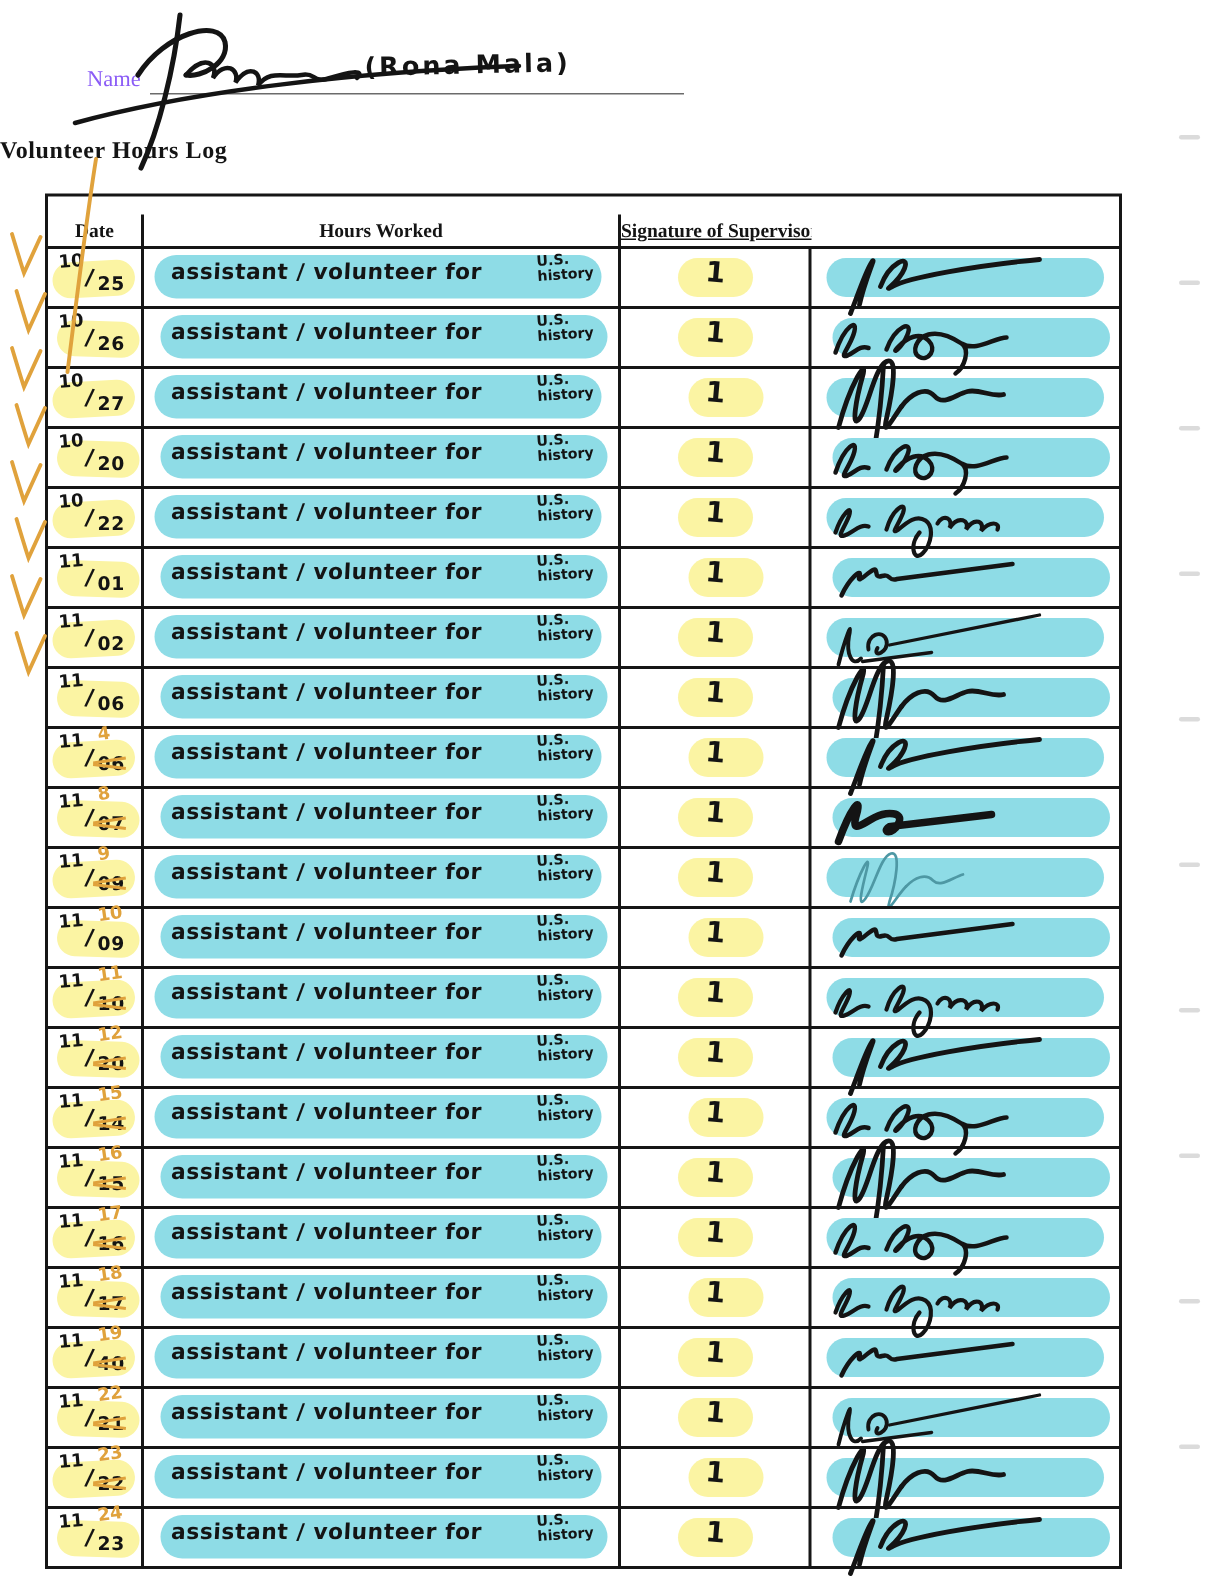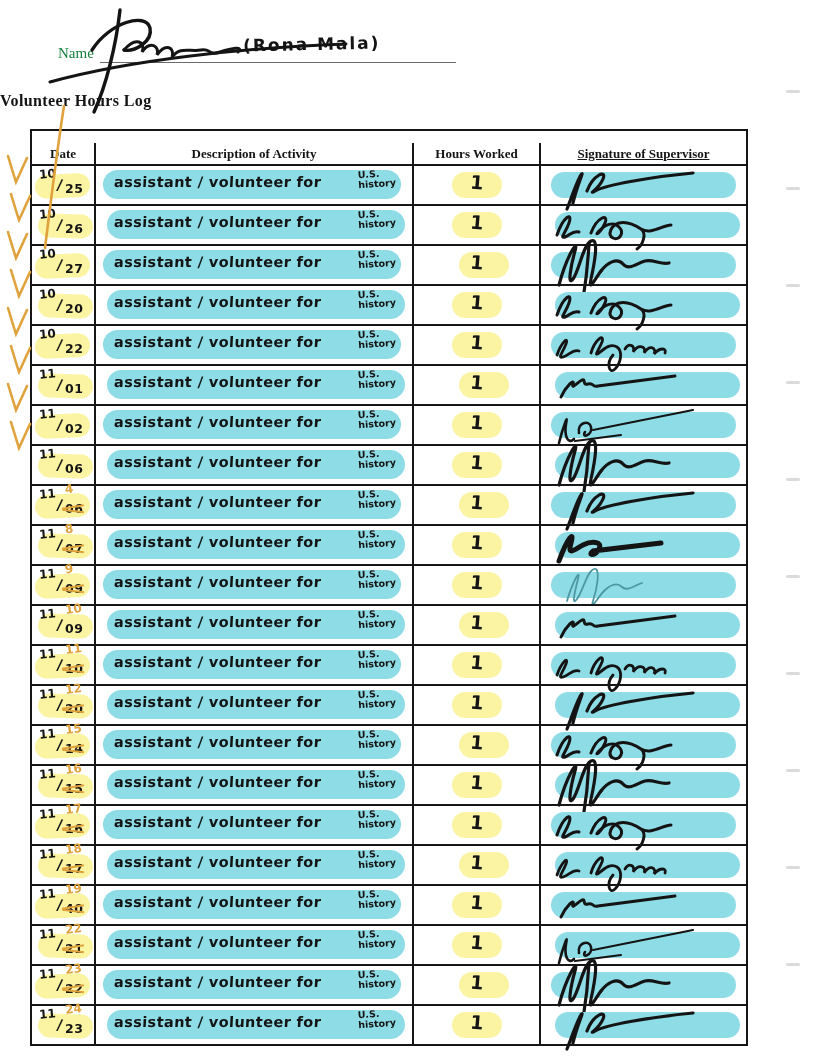--- a/index.html
+++ b/index.html
@@ -7,21 +7,21 @@
     position:relative;
     width:819px;height:1060px;
     background:#ffffff;
     overflow:hidden;
     font-family:"Liberation Serif", serif;
     color:#141414;
   }
   
   .name-label{
     position:absolute;left:58px;top:45px;
-    font:15px "Liberation Serif", serif;color:#15803d;
+    font:15px "Liberation Serif", serif;color:#8b5cf6;
   }
   .name-line{
     position:absolute;left:100px;top:62px;width:356px;height:1px;
     background:#6b6b6b;
   }
   .printed-name{
     position:absolute;left:243px;top:34px;
     font:600 17px "DejaVu Sans", sans-serif;
     letter-spacing:2px;
     transform:rotate(-1.2deg);
@@ -121,21 +121,20 @@
     <path d="M96,48 C108,34 118,40 114,50 C122,38 132,44 129,53 C138,40 147,46 144,55 C152,44 162,50 173,48 C183,46 180,54 192,50 C204,46 216,44 210,50" stroke-width="3"></path>
     <path d="M22,80 C102,58 212,46 318,42" stroke-width="3"></path>
   </g>
 </svg>
 <span class="printed-name">(Rona Mala)</span>
 <div class="doc-title">Volunteer Hours Log</div>
 
 <div class="vtable">
   <div class="thead">
     <div class="hcell">Date</div>
-    <div class="hcell">Description of Activity</div>
     <div class="hcell">Hours Worked</div>
     <div class="hcell">Signature of Supervisor</div>
   </div>
   <div>
       <div class="trow">
     <div class="cell date">
       <span class="hl-y date-hl"></span>
       <span class="d-month">10</span>
       <span class="d-slash">/</span>
       <span class="d-day">25</span>

